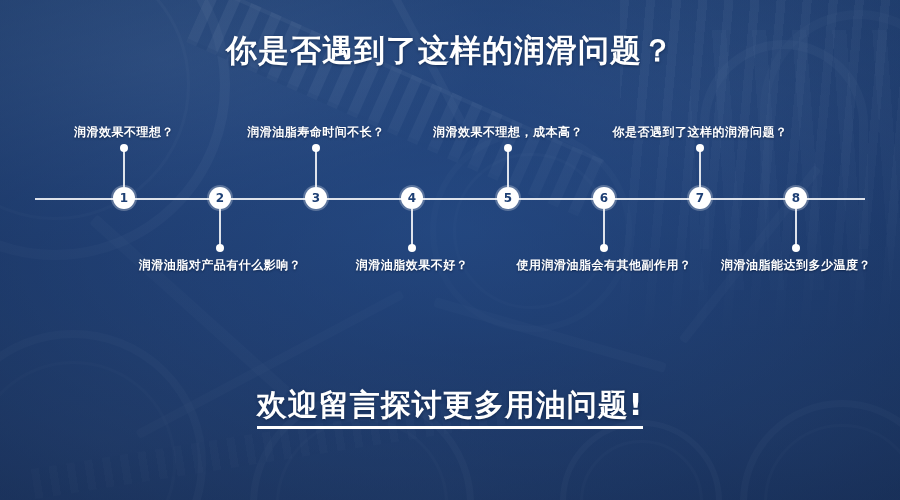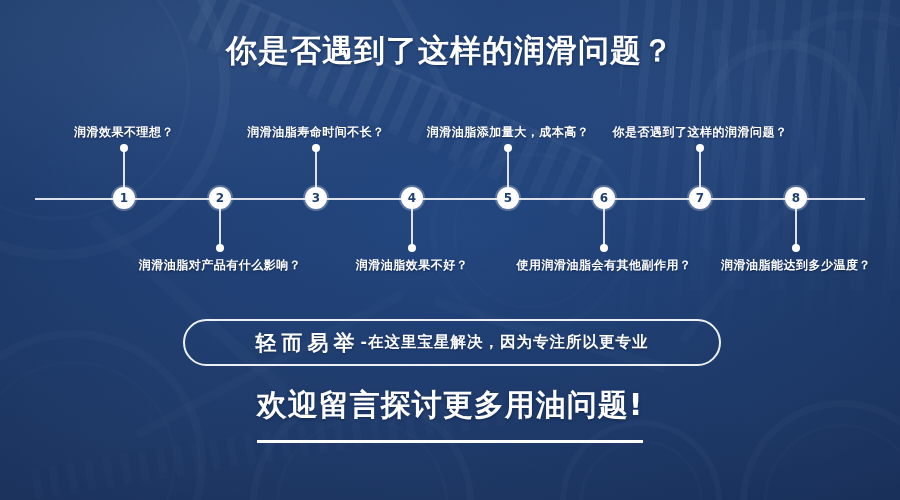--- a/index.html
+++ b/index.html
@@ -241,21 +241,21 @@
     left: 0; right: 0; top: 385px;
     text-align: center;
     color: #ffffff;
     font-size: 30px;
     font-weight: bold;
     letter-spacing: 1px;
     text-shadow: 0 1px 3px rgba(10,25,55,.55);
   }
   .footer-cta span {
     border-bottom: 3px solid #ffffff;
-    padding-bottom: 18px;
+    padding-bottom: 4px;
   }
 </style>
 </head>
 <body>
 
 <div id="stage">
 
   <div class="bg-layer bg-base"></div>
 
   <div class="bg-layer">
@@ -323,21 +323,21 @@
               <div class="stem-dot"></div>
             </div>
             <div class="node-circle">4</div>
             <div class="node-label label-down">润滑油脂效果不好？</div>
           </div>
           <div class="node" style="left: 508px;">
             <div class="stem stem-up">
               <div class="stem-dot"></div>
             </div>
             <div class="node-circle">5</div>
-            <div class="node-label label-up">润滑油脂添加量大，成本高？</div>
+            <div class="node-label label-up">润滑效果不理想，成本高？</div>
           </div>
           <div class="node" style="left: 604px;">
             <div class="stem stem-down">
               <div class="stem-dot"></div>
             </div>
             <div class="node-circle">6</div>
             <div class="node-label label-down">使用润滑油脂会有其他副作用？</div>
           </div>
           <div class="node" style="left: 700px;">
             <div class="stem stem-up">
@@ -349,23 +349,19 @@
           <div class="node" style="left: 796px;">
             <div class="stem stem-down">
               <div class="stem-dot"></div>
             </div>
             <div class="node-circle">8</div>
             <div class="node-label label-down">润滑油脂能达到多少温度？</div>
           </div>
         </div>
     </div>
 
-    <div class="pill">
-      <span class="pill-strong">轻而易举</span>
-      <span class="pill-rest">-在这里宝星解决，因为专注所以更专业</span>
-    </div>
 
     <div class="footer-cta">
       <span>欢迎留言探讨更多用油问题!</span>
     </div>
 
   </div>
 </div>
 
 </body></html>

